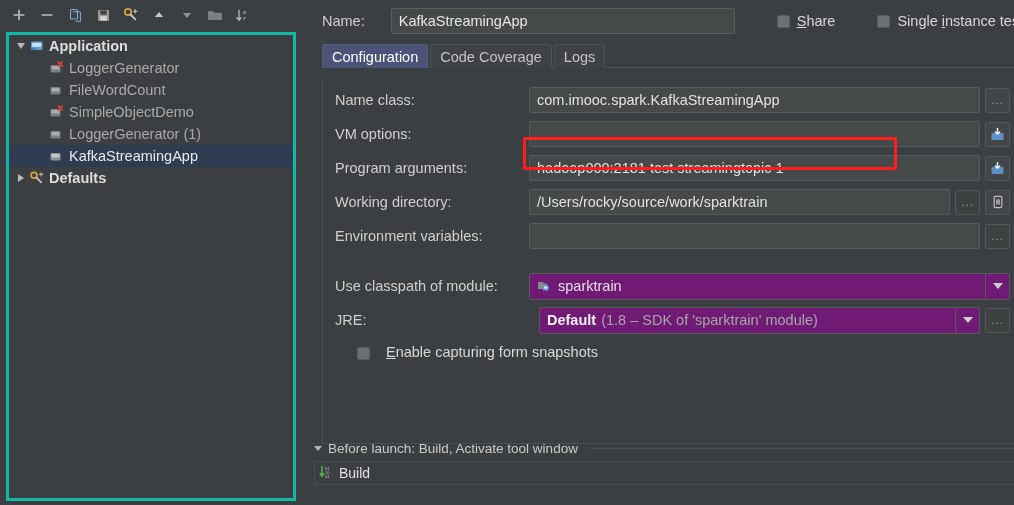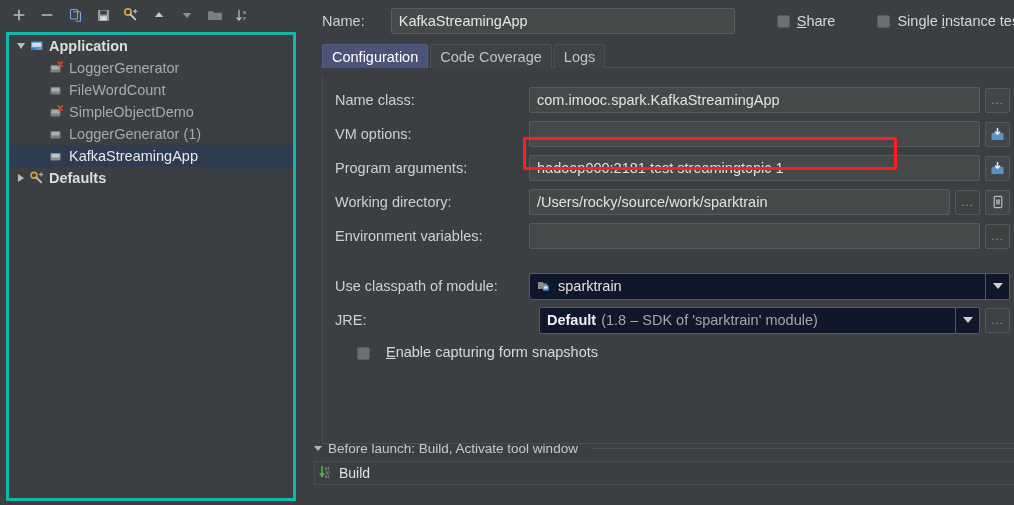--- a/index.html
+++ b/index.html
@@ -255,21 +255,21 @@
     cursor: default;
     color: #a0a0a0;
     font-size: 11px;
     letter-spacing: 1px;
   }
   .sqbtn.plain { background: #3e4142; }
 
   .combo {
     flex: 1 1 auto;
     height: 27px;
-    background: #0f172a;
+    background: #701a75;
     border: 1px solid #585b5d;
     border-radius: 2px;
     display: flex;
     align-items: center;
     padding: 0 0 0 7px;
     font-size: 14.5px;
     color: #e2e2e2;
     white-space: nowrap;
     overflow: hidden;
   }

